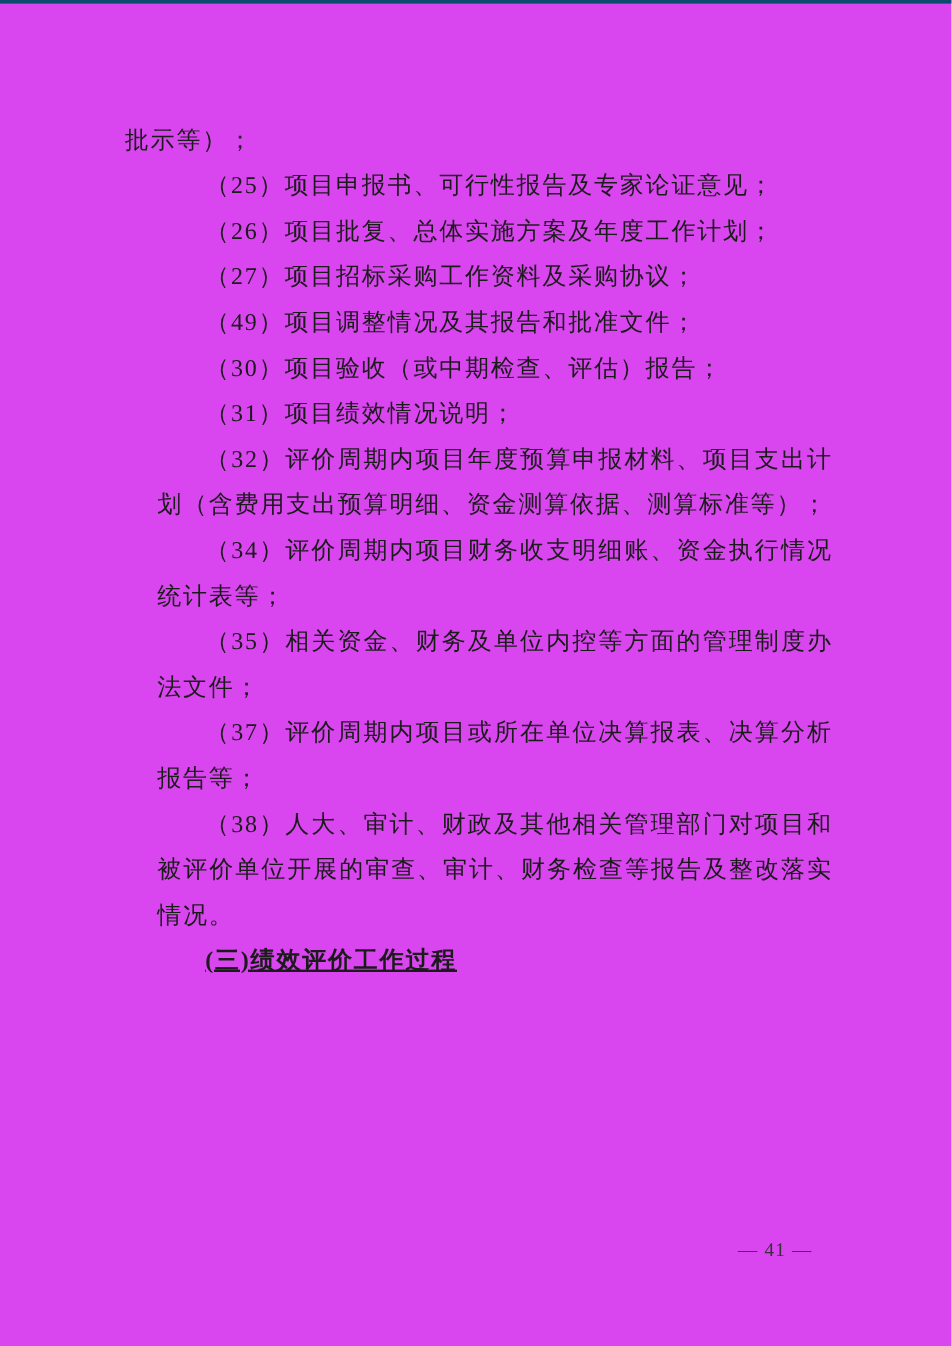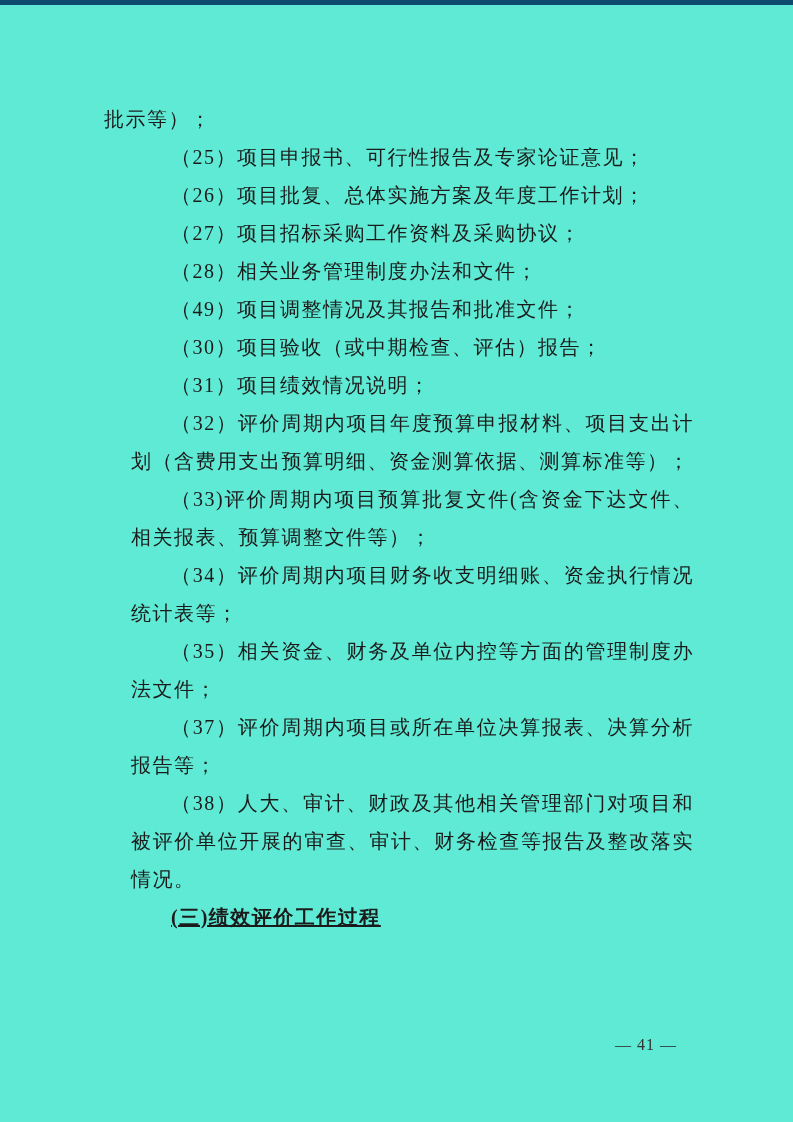--- a/index.html
+++ b/index.html
@@ -4,24 +4,24 @@
 <style>
   html, body {
     margin: 0;
     padding: 0;
     background: #ffffff;
   }
   .page {
     position: relative;
     width: 793px;
     height: 1122px;
-    background: #5eead4;
+    background: #d946ef;
     overflow: hidden;
     font-family: "Liberation Serif", "DejaVu Serif", serif;
-    border-top: 5px solid #0c4a6e;
+    border-top: 3px solid #0c4a6e;
     box-sizing: border-box;
   }
   .content {
     position: absolute;
     left: 104px;
     top: 95px;
     width: 590px;
     font-size: 20px;
     line-height: 38px;
     color: #1b1b1b;
@@ -53,26 +53,24 @@
 </style>
 </head>
 <body>
 
 <div class="page">
   <div class="content">
     <p class="cont">批示等）；</p>
     <p class="ind">（25）项目申报书、可行性报告及专家论证意见；</p>
     <p class="ind">（26）项目批复、总体实施方案及年度工作计划；</p>
     <p class="ind">（27）项目招标采购工作资料及采购协议；</p>
-    <p class="ind">（28）相关业务管理制度办法和文件；</p>
     <p class="ind">（49）项目调整情况及其报告和批准文件；</p>
     <p class="ind">（30）项目验收（或中期检查、评估）报告；</p>
     <p class="ind">（31）项目绩效情况说明；</p>
     <p class="ind">（32）评价周期内项目年度预算申报材料、项目支出计划（含费用支出预算明细、资金测算依据、测算标准等）；</p>
-    <p class="ind">（33)评价周期内项目预算批复文件(含资金下达文件、相关报表、预算调整文件等）；</p>
     <p class="ind">（34）评价周期内项目财务收支明细账、资金执行情况统计表等；</p>
     <p class="ind">（35）相关资金、财务及单位内控等方面的管理制度办法文件；</p>
     <p class="ind">（37）评价周期内项目或所在单位决算报表、决算分析报告等；</p>
     <p class="ind">（38）人大、审计、财政及其他相关管理部门对项目和被评价单位开展的审查、审计、财务检查等报告及整改落实情况。</p>
     <p class="ind heading">(三)绩效评价工作过程</p>
   </div>
   <div class="pagenum">— 41 —</div>
 </div>
 
 </body></html>

